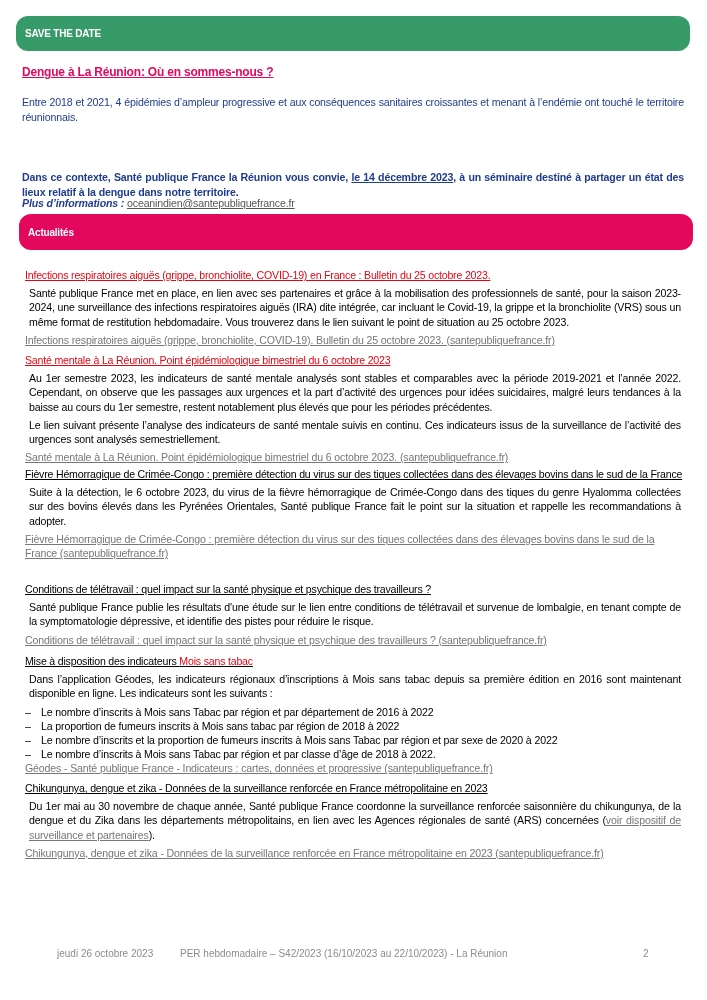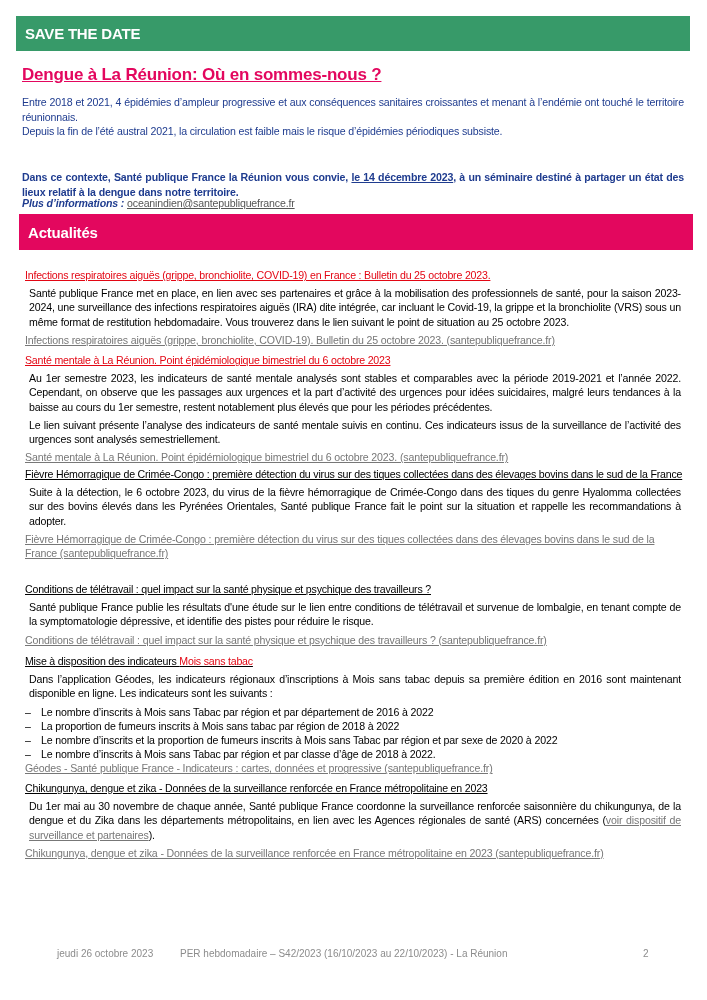--- a/index.html
+++ b/index.html
@@ -3,30 +3,31 @@
 <meta charset="utf-8">
 <style>
   html, body { margin: 0; padding: 0; background: #ffffff; }
   body {
     width: 707px; height: 1000px; position: relative; overflow: hidden;
     font-family: "Liberation Sans", "DejaVu Sans", sans-serif;
     font-size: 10.6px; color: #000;
   }
   .page { position: absolute; left: 0; top: 0; width: 707px; height: 1000px; }
   .banner {
-    position: absolute; color: #fff; font-weight: bold; font-size: 15px;
+    position: absolute; color: #fff; font-weight: bold; font-size: 10px;
     padding-left: 9px; box-sizing: border-box; display: flex; align-items: center;
     letter-spacing: -0.2px;
+    border-radius: 12px;
   }
   .banner.green { left: 16px; top: 16px; width: 674px; height: 35px; background: #379a69; }
   .banner.pink  { left: 19px; top: 214px; width: 674px; height: 36px; background: #e3075e; }
 
   .std { position: absolute; left: 22px; width: 662px; color: #1f3c8f; }
   .std-title { position: absolute; left: 22px; top: 65px; color: #e3075e; font-weight: bold;
-    font-size: 17px; text-decoration: underline; letter-spacing: -0.2px; }
+    font-size: 12px; text-decoration: underline; letter-spacing: -0.2px; }
   .std p { margin: 0; line-height: 14.5px; text-align: justify; letter-spacing: -0.15px; }
   .std .bold { font-weight: bold; }
   .std a { color: #1f3c8f; text-decoration: underline; }
   .std .info-label { font-weight: bold; font-style: italic; }
   .std .email { color: #555; text-decoration: underline; }
 
   .news { position: absolute; left: 25px; width: 660px; }
   .news .h { font-weight: normal; text-decoration: underline; line-height: 14.2px; letter-spacing: -0.2px; }
   .news .h.red { color: #e30613; }
   .news .h .red { color: #e30613; }
@@ -46,21 +47,20 @@
 <div class="page">
 
   <div class="banner green">
     <span>SAVE THE DATE</span>
   </div>
 
   <div class="std-title">Dengue à La Réunion: Où en sommes-nous ?</div>
 
   <div class="std" style="top:95px;">
     <p>Entre 2018 et 2021, 4 épidémies d’ampleur progressive et aux conséquences sanitaires croissantes et menant à l’endémie ont touché le territoire réunionnais.</p>
-    <p>Depuis la fin de l’été austral 2021, la circulation est faible mais le risque d’épidémies périodiques subsiste.</p>
   </div>
 
   <div class="std" style="top:170px;">
     <p class="bold">
       <span>Dans ce contexte, Santé publique France la Réunion vous convie, </span><a>le 14 décembre 2023</a><span>, à un séminaire destiné à partager un état des lieux relatif à la dengue dans notre territoire.</span>
     </p>
   </div>
 
   <div class="std" style="top:196px;">
     <p>

